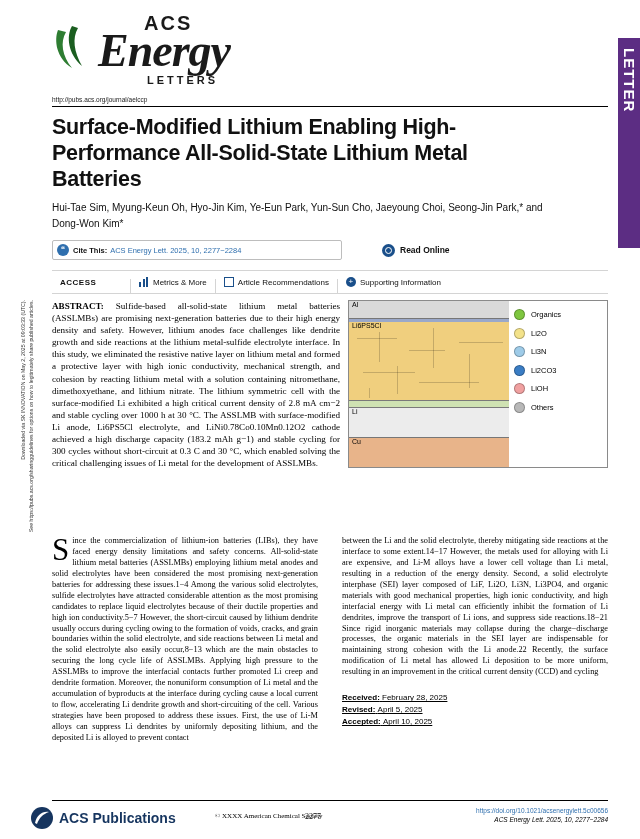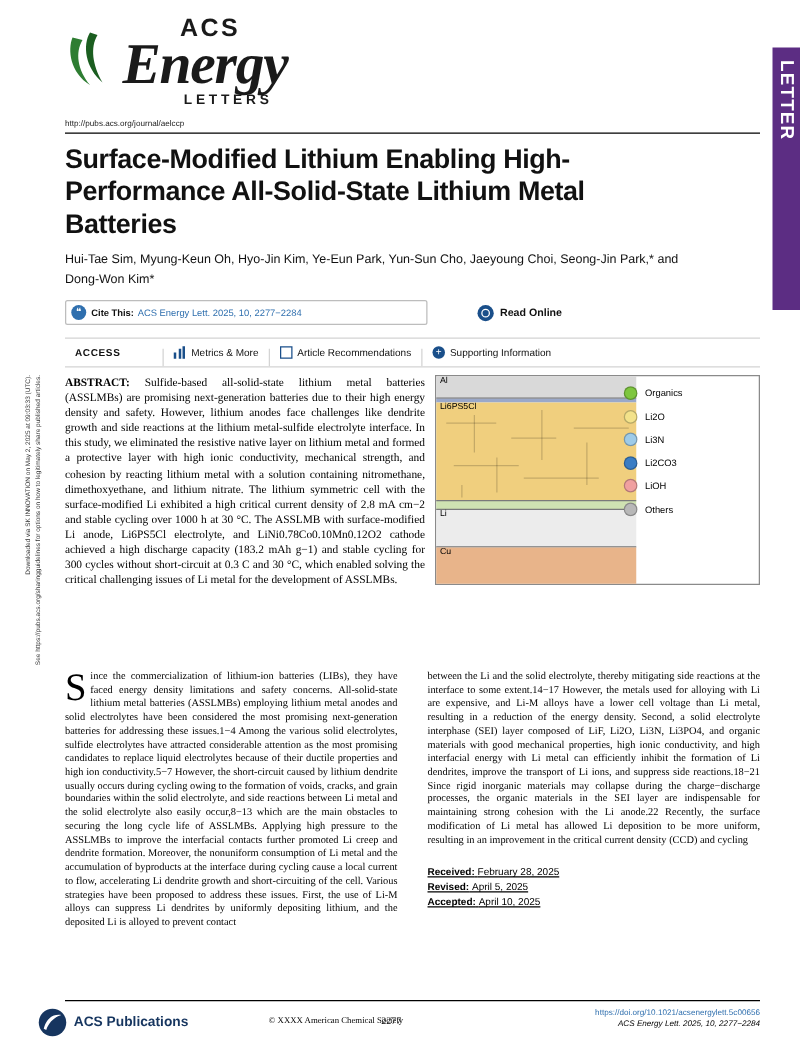--- a/index.html
+++ b/index.html
@@ -314,21 +314,21 @@
   .l-sol { top: 21px; height: 78px; background: #f0cf7e; }
   .l-prot{ top: 99px; height: 8px;  background: #cfe2b2; border-top:1px solid #7a7a7a; border-bottom:1px solid #7a7a7a;}
   .l-li  { top: 107px;height: 30px; background: #ececec; border-bottom: 1px solid #777; }
   .l-cu  { top: 137px;height: 29px; background: #e8b48a; }
   .grain {
     position: absolute;
     background: rgba(0,0,0,0.18);
   }
   .toc-legend {
     position: absolute;
-    left: 150px; top: 8px;
+    left: 165px; top: 8px;
     width: 92px;
     text-align: center;
   }
   .leg-row {
     display: flex;
     align-items: center;
     margin-bottom: 7.5px;
     font-family: "Liberation Sans", sans-serif;
     font-size: 7.5px;
     color: #000;
@@ -389,21 +389,21 @@
     left: 30px; top: 806px;
     display: flex;
     align-items: center;
   }
   .acs-pub-mark {
     width: 24px; height: 24px;
     margin-right: 5px;
   }
   .acs-pub-text {
     font-family: "Liberation Sans", sans-serif;
-    font-size: 11px;
+    font-size: 14px;
     font-weight: bold;
     color: #16355f;
   }
   .copyright {
     position: absolute;
     left: 215px; top: 812px;
     font-family: "Liberation Serif", serif;
     font-size: 7px;
     color: #000;
   }

